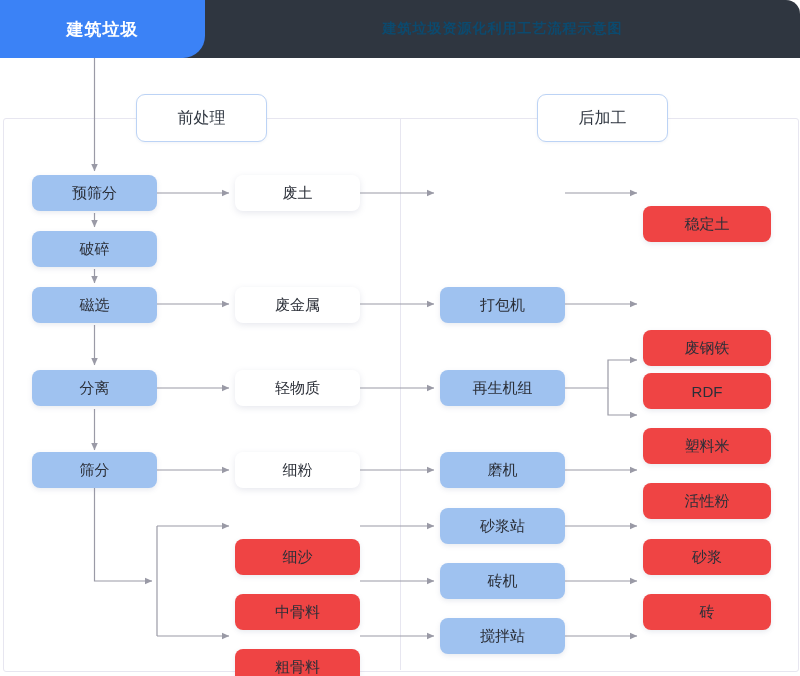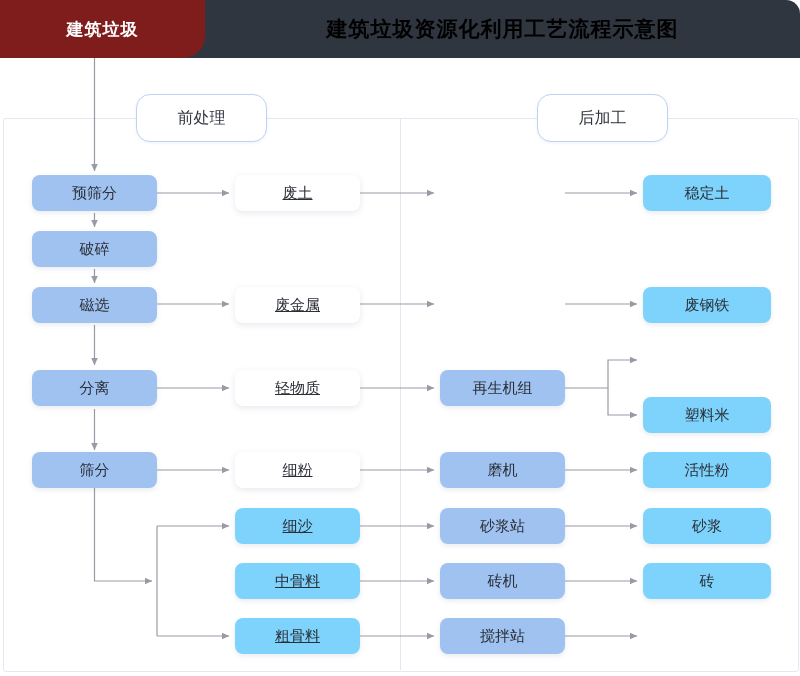--- a/index.html
+++ b/index.html
@@ -14,25 +14,25 @@
 
   
   .header-bar{
     position:absolute;left:0;top:0;width:800px;height:58px;
     background:#2f3640;
     border-radius:0 14px 0 0;
   }
   .header-title{
     position:absolute;left:205px;top:0;width:595px;height:58px;
     display:flex;align-items:center;justify-content:center;
-    color:#000000;font-size:21px;font-weight:bold;letter-spacing:1px;
+    color:#0c4a6e;font-size:14px;font-weight:bold;letter-spacing:1px;
   }
   .header-tab{
     position:absolute;left:0;top:0;width:205px;height:58px;
-    background:#7f1d1d;
+    background:#3b82f6;
     border-radius:0 0 22px 0;
     display:flex;align-items:center;justify-content:center;
     color:#ffffff;font-size:17px;font-weight:bold;letter-spacing:1px;
   }
 
   
   .panel{
     position:absolute;left:3px;top:118px;width:794px;height:552px;
     border:1px solid #e7e6f0;
     border-radius:3px;
@@ -41,49 +41,49 @@
   .divider-v{
     position:absolute;left:400px;top:118px;width:1px;height:552px;
     background:#e7e6f0;
   }
 
   
   .sec-label{
     position:absolute;height:46px;
     background:#ffffff;
     border:1px solid #bcd3f5;
-    border-radius:14px;
+    border-radius:9px;
     display:flex;align-items:center;justify-content:center;
     color:#2f3640;font-size:16px;
     box-shadow:0 1px 3px rgba(110,130,170,.10);
   }
   #sec-pre{left:136px;top:94px;width:129px;}
   #sec-post{left:537px;top:94px;width:129px;font-family:Liberation Serif, serif;}
 
   
   .node{
     position:absolute;height:36px;
     border-radius:8px;
     display:flex;align-items:center;justify-content:center;
     font-size:15px;color:#2b2f38;
     box-sizing:border-box;
   }
   .node.blue{background:#9fc2f0;}
-  .node.yellow{background:#7dd3fc;}
+  .node.yellow{background:#ef4444;margin-top:31px;}
   .node.white{
     background:#ffffff;
     box-shadow:0 2px 6px rgba(120,130,160,.18);
   }
   .node.blue, .node.yellow{
     box-shadow:0 2px 5px rgba(120,130,160,.16);
   }
 
   
   .col1{left:32px;width:125px;}
-  .col2{left:235px;width:125px;text-decoration:underline;}
+  .col2{left:235px;width:125px;}
   .col3{left:440px;width:125px;}
   .col4{left:643px;width:128px;}
 
   
   .svg-layer{position:absolute;left:0;top:0;width:800px;height:676px;pointer-events:none;}
 </style>
 </head>
 <body>
 
 <div id="stage">
@@ -155,26 +155,28 @@
   <div class="node blue col1" style="top:452px">筛分</div>
 
   <div class="node white  col2" style="top:175px">废土</div>
   <div class="node white  col2" style="top:287px">废金属</div>
   <div class="node white  col2" style="top:370px">轻物质</div>
   <div class="node white  col2" style="top:452px">细粉</div>
   <div class="node yellow col2" style="top:508px">细沙</div>
   <div class="node yellow col2" style="top:563px">中骨料</div>
   <div class="node yellow col2" style="top:618px">粗骨料</div>
 
+  <div class="node blue col3" style="top:287px">打包机</div>
   <div class="node blue col3" style="top:370px">再生机组</div>
   <div class="node blue col3" style="top:452px">磨机</div>
   <div class="node blue col3" style="top:508px">砂浆站</div>
   <div class="node blue col3" style="top:618px">搅拌站</div>
   <div class="node blue col3" style="top:563px">砖机</div>
 
   <div class="node yellow col4" style="top:175px">稳定土</div>
-  <div class="node yellow col4" style="top:287px">废钢铁</div>
+  <div class="node yellow col4" style="top:299px">废钢铁</div>
+  <div class="node yellow col4" style="top:342px">RDF</div>
   <div class="node yellow col4" style="top:397px">塑料米</div>
   <div class="node yellow col4" style="top:452px">活性粉</div>
   <div class="node yellow col4" style="top:508px">砂浆</div>
   <div class="node yellow col4" style="top:563px">砖</div>
 
 </div>
 
 </body></html>

